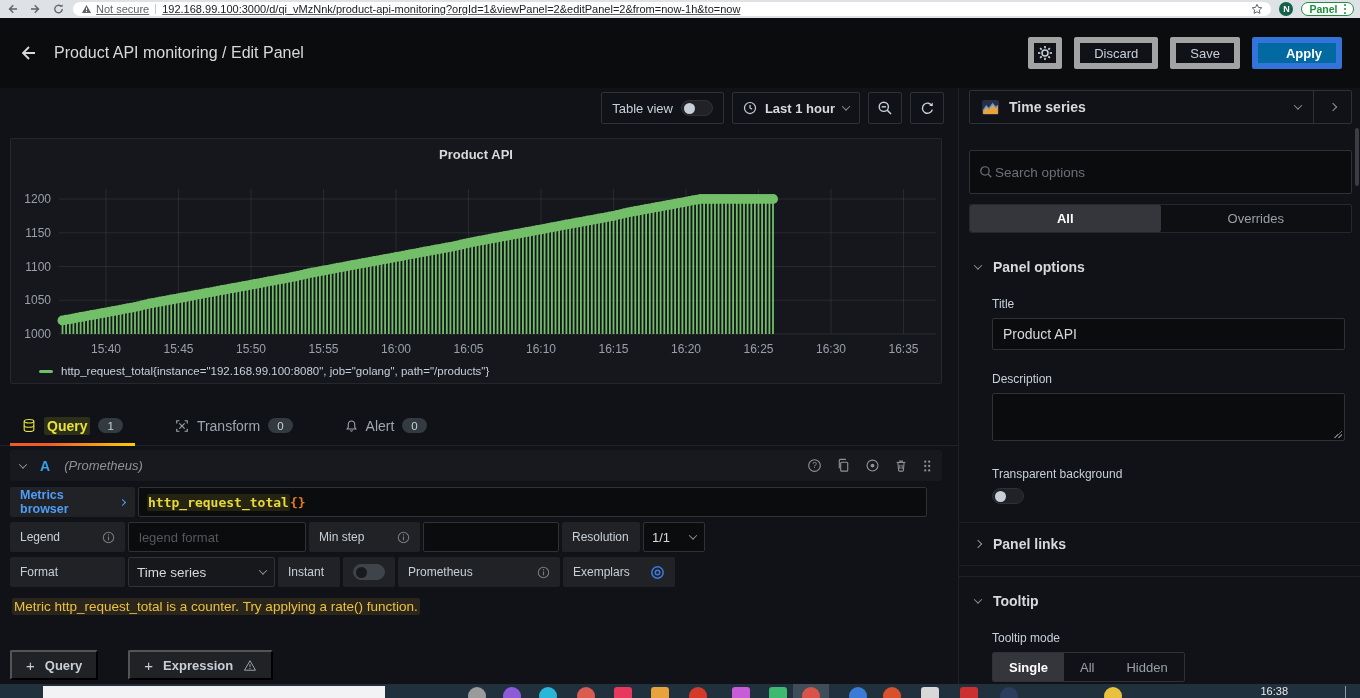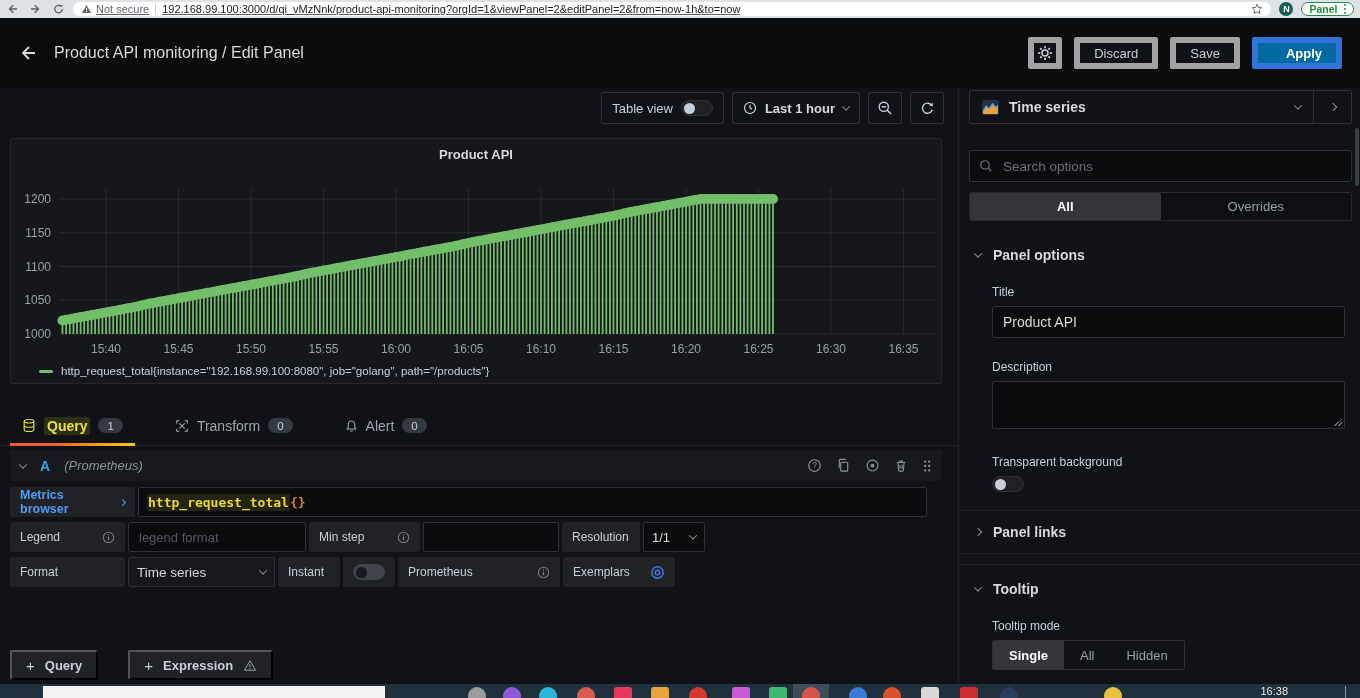--- a/index.html
+++ b/index.html
@@ -112,22 +112,22 @@
   .plus{font-size:15px;font-weight:400;color:#c7d0d9;}
 
   
   .viz-header{margin:2px 8px 0 10px;height:34px;border:1px solid #2f3136;border-radius:2px;background:#111217;
               display:flex;align-items:center;}
   .viz-main{flex:1;display:flex;align-items:center;gap:10px;padding:0 12px;height:100%;}
   .viz-name{font-size:14px;font-weight:600;color:#d8d9da;}
   .viz-chev{margin-left:auto;color:#8e9297;}
   .viz-collapse{width:38px;height:100%;border-left:1px solid #2f3136;display:flex;align-items:center;
                 justify-content:center;color:#8e9297;}
-  .search-box{margin:26px 8px 0 10px;height:32px;background:#0b0c0e;border:1px solid #2f3136;border-radius:2px;
-              display:flex;align-items:center;gap:8px;padding:0 9px;color:#6e7078;}
+  .search-box{margin:26px 8px 0 10px;height:44px;background:#0b0c0e;border:1px solid #2f3136;border-radius:2px;
+              display:flex;align-items:center;gap:0;padding:0 9px;color:#6e7078;}
   .search-box input{flex:1;background:transparent;border:none;outline:none;color:#d8d9da;font-size:13.5px;
               font-family:"Liberation Sans",sans-serif;}
   .search-box input::placeholder{color:#6e7078;}
   .ao-tabs{margin:10px 8px 0 10px;height:29px;display:flex;background:#0e0f12;border:1px solid #26282d;border-radius:2px;}
   .ao-tab{flex:1;display:flex;align-items:center;justify-content:center;font-size:13px;color:#9aa0a6;border-radius:2px;}
   .ao-tab.active{background:#34363c;color:#fff;font-weight:700;}
   .section-head{display:flex;align-items:center;gap:12px;padding:16px 0 0 16px;font-size:14px;font-weight:600;color:#d8d9da;}
   .section-head .chev{color:#8e9297;}
   .opt-group{padding-left:33px;padding-right:15px;}
   .opt-label{font-size:12px;font-weight:500;color:#c7d0d9;margin:22px 0 7px;}
@@ -832,20 +832,23 @@
         </div>
         <div class="chip" style="width:112px;">
           <span>Exemplars</span>
           <svg width="15" height="15" viewBox="0 0 14 14" style="margin-left:auto;">
               <circle cx="7" cy="7" r="5.3" fill="none" stroke="#3b7ae0" stroke-width="1.4"></circle>
               <circle cx="7" cy="7" r="2.1" fill="none" stroke="#3b7ae0" stroke-width="1.4"></circle>
             </svg>
         </div>
       </div>
 
+      <div class="warning-line">
+        <span>Metric http_request_total is a counter. Try applying a rate() function.</span>
+      </div>
 
       <div class="footer-btns">
         <button class="add-btn">
           <span class="plus">+</span>
           <span>Query</span>
         </button>
         <button class="add-btn">
           <span class="plus">+</span>
           <span>Expression</span>
           <svg width="14" height="13" viewBox="0 0 16 16">

